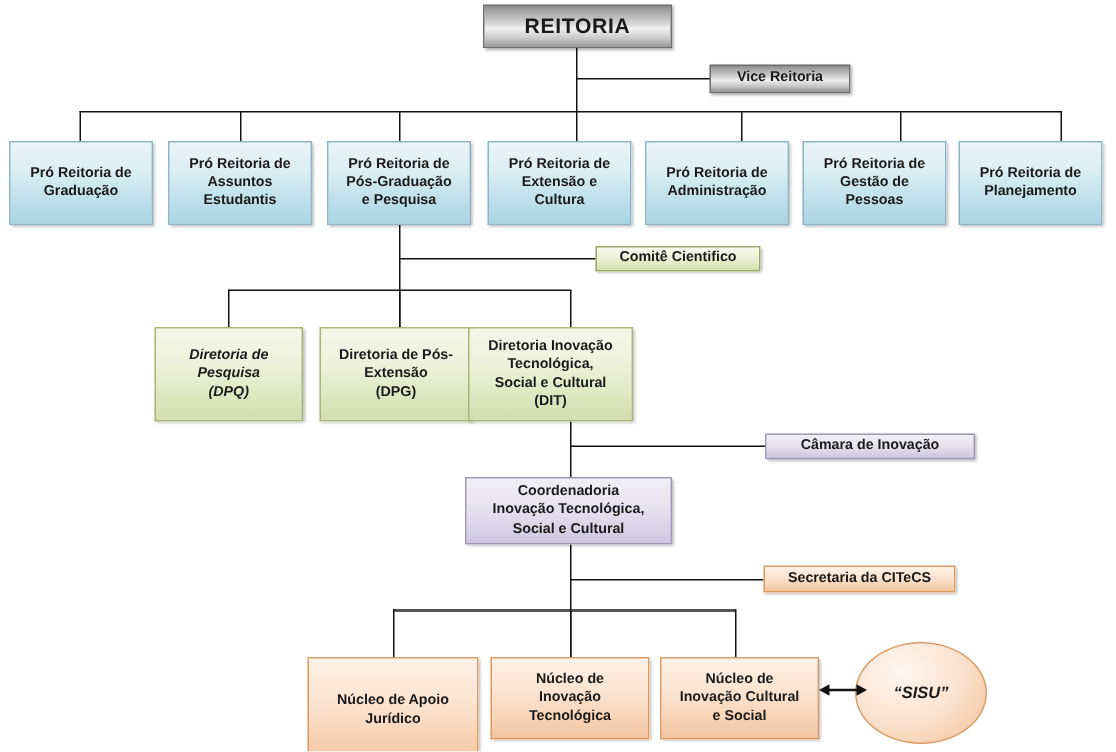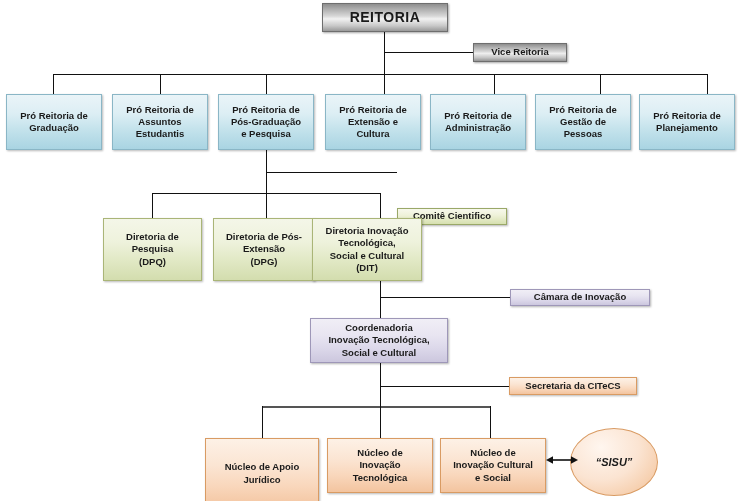--- a/index.html
+++ b/index.html
@@ -64,21 +64,20 @@
   .node-green {
     background: linear-gradient(to bottom, #f4f6e8 0%, #eef2dc 38%, #e2e9c6 66%, #d3ddae 100%);
     border: 1px solid #aab577;
     box-shadow: 1px 1px 2px rgba(0,0,0,0.28);
   }
   
   .node-green-tag {
     background: linear-gradient(to bottom, #f7f8ec 0%, #eff2da 40%, #e3e9c4 70%, #d6e0b0 100%);
     border: 1px solid #9aa868;
     box-shadow: 1px 1px 2px rgba(0,0,0,0.3);
-    margin-top: 44px;
   }
   
   .node-purple {
     background: linear-gradient(to bottom, #f0eef6 0%, #e8e5f1 38%, #dcd8ea 68%, #ccc7de 100%);
     border: 1px solid #9e97b8;
     box-shadow: 1px 1px 2px rgba(0,0,0,0.3);
   }
   
   .node-orange {
     background: linear-gradient(to bottom, #fdf1e6 0%, #fbe5d3 38%, #f9d7bc 68%, #f3c49f 100%);
@@ -199,21 +198,21 @@
   </div>
   <div class="node node-blue" style="left:639px; top:94px; width:96px; height:56px;">
     <span class="label">Pró Reitoria de
 Planejamento</span>
   </div>
 
   <div class="node node-green-tag" style="left:397px; top:164px; width:110px; height:17px;">
     <span class="label">Comitê Cientifico</span>
   </div>
 
-  <div class="node node-green" style="left:103px; top:218px; width:99px; height:63px;">
+  <div class="node node-green" style="left:103px; top:218px; width:99px; height:63px;font-style:italic;">
     <span class="label">Diretoria de
 Pesquisa
 (DPQ)</span>
   </div>
   <div class="node node-green" style="left:213px; top:218px; width:102px; height:63px;">
     <span class="label">Diretoria de Pós-
 Extensão
 (DPG)</span>
   </div>
   <div class="node node-green" style="left:312px; top:218px; width:110px; height:63px;justify-content:center;">

